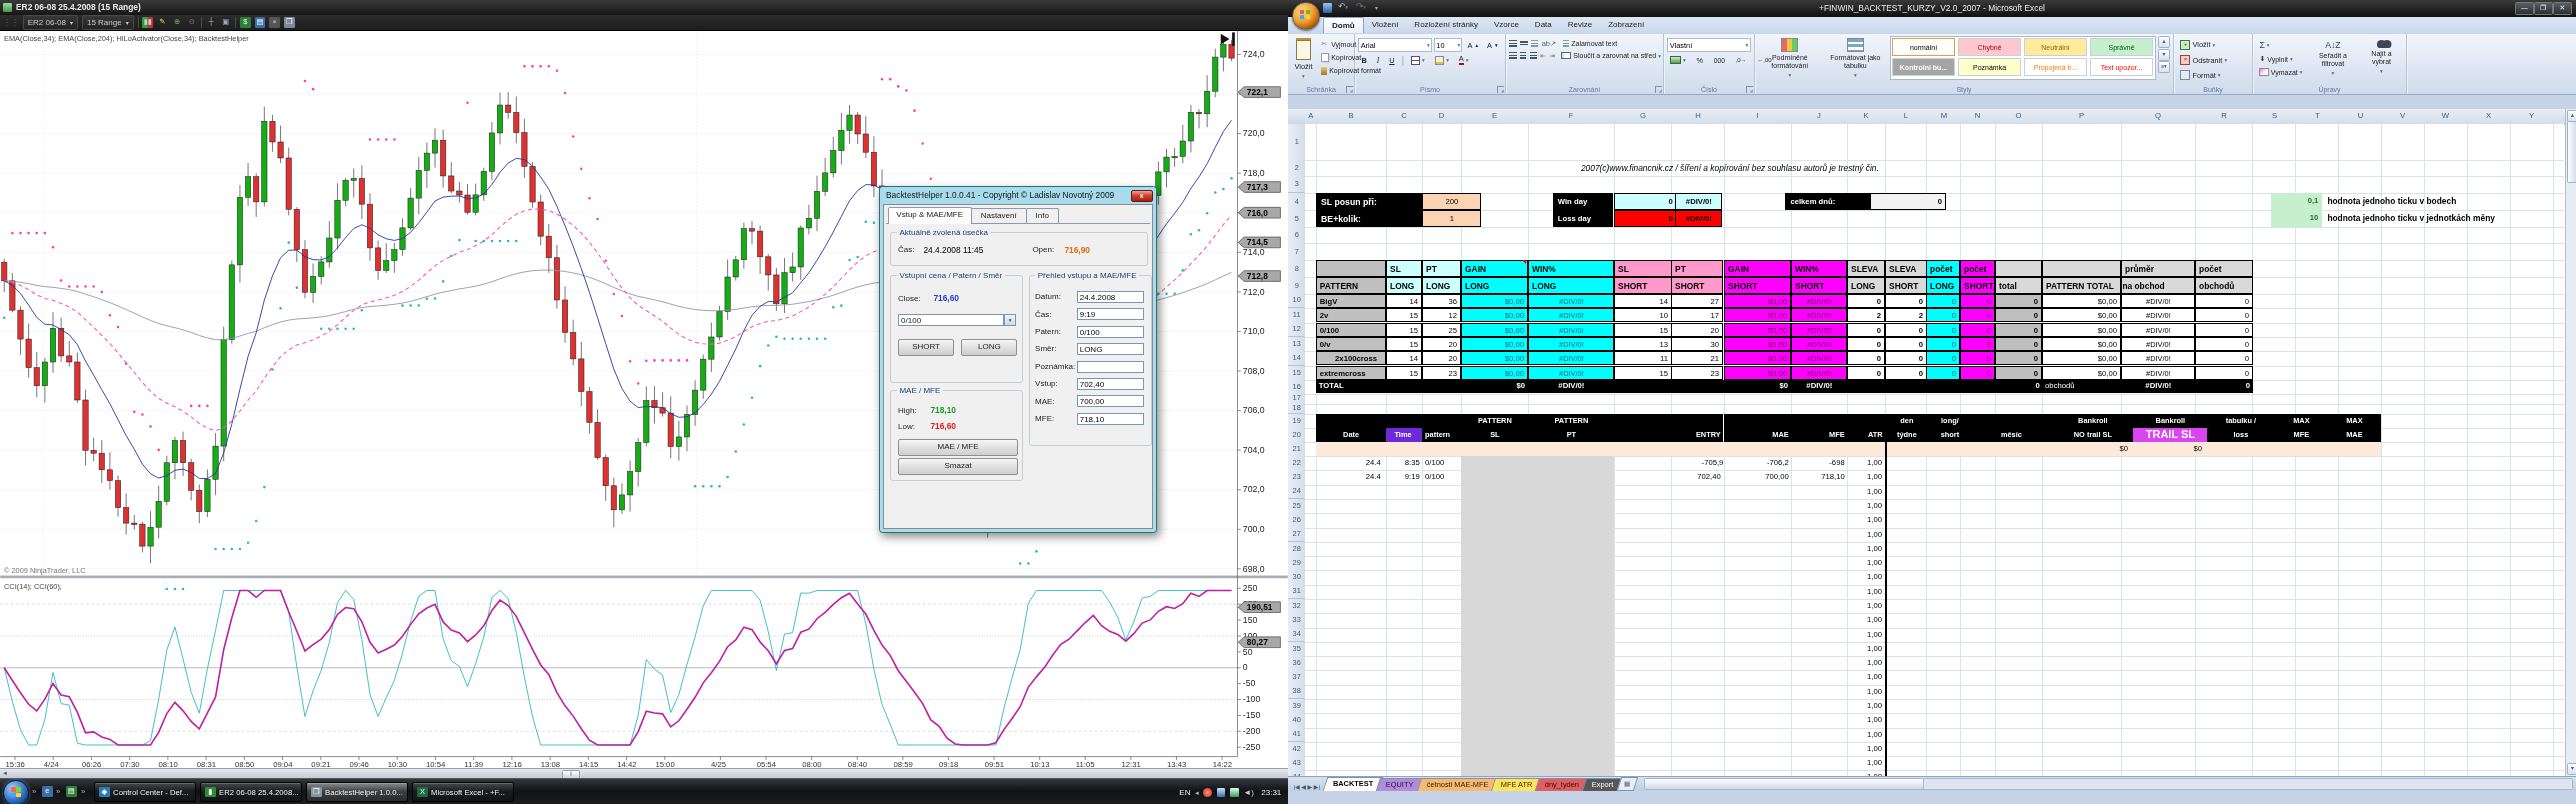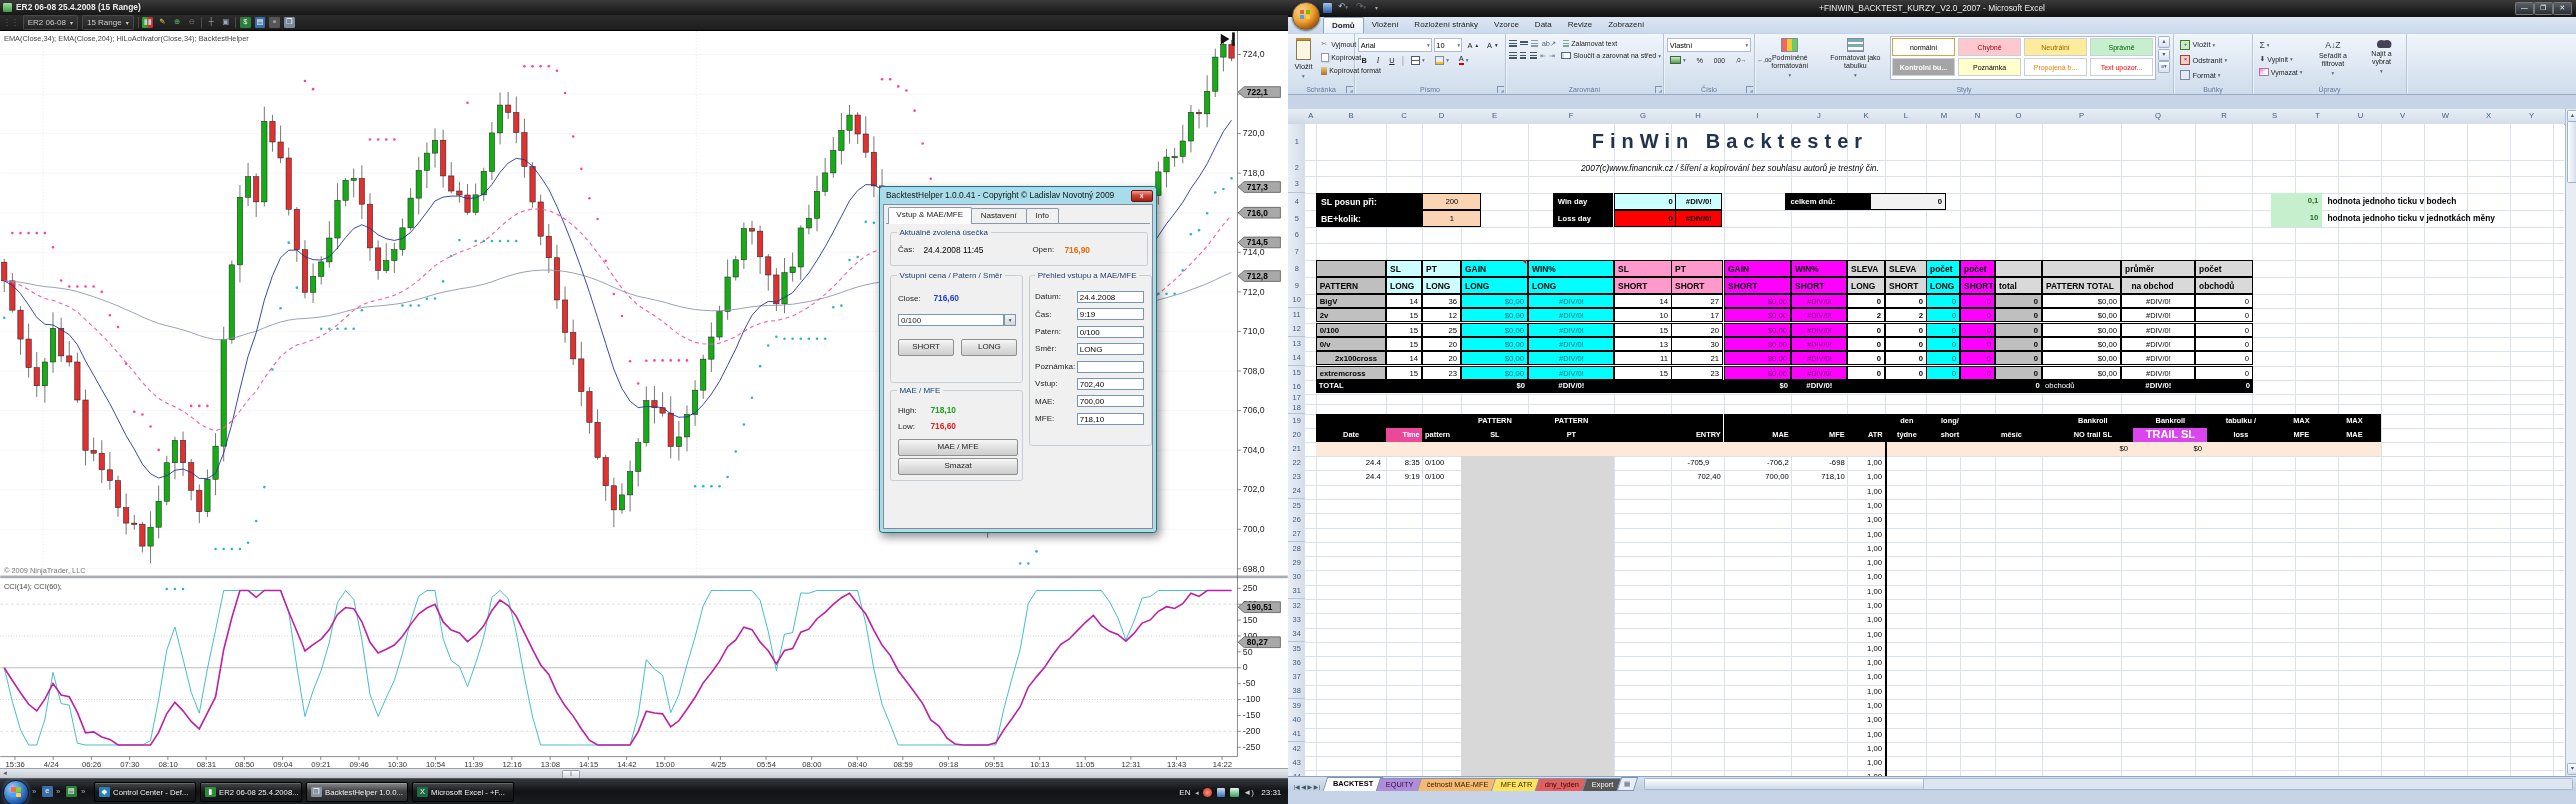--- a/index.html
+++ b/index.html
@@ -1215,21 +1215,20 @@
         <div style="position: absolute; left: 0px; top: 518px; width: 1259px; height: 0.7px; background: rgb(219, 226, 234);"></div>
         <div style="position: absolute; left: 0px; top: 532px; width: 1259px; height: 0.7px; background: rgb(219, 226, 234);"></div>
         <div style="position: absolute; left: 0px; top: 546px; width: 1259px; height: 0.7px; background: rgb(219, 226, 234);"></div>
         <div style="position: absolute; left: 0px; top: 561px; width: 1259px; height: 0.7px; background: rgb(219, 226, 234);"></div>
         <div style="position: absolute; left: 0px; top: 575px; width: 1259px; height: 0.7px; background: rgb(219, 226, 234);"></div>
         <div style="position: absolute; left: 0px; top: 589px; width: 1259px; height: 0.7px; background: rgb(219, 226, 234);"></div>
         <div style="position: absolute; left: 0px; top: 604px; width: 1259px; height: 0.7px; background: rgb(219, 226, 234);"></div>
         <div style="position: absolute; left: 0px; top: 618px; width: 1259px; height: 0.7px; background: rgb(219, 226, 234);"></div>
         <div style="position: absolute; left: 0px; top: 632px; width: 1259px; height: 0.7px; background: rgb(219, 226, 234);"></div>
         <div style="position: absolute; left: 0px; top: 646px; width: 1259px; height: 0.7px; background: rgb(219, 226, 234);"></div>
-        <div class="cell" style="left: 156px; top: 4px; width: 537px; height: 28px; line-height: 27.5px; font-size: 20px; font-weight: bold; color: rgb(31, 51, 80); letter-spacing: 6px; text-align: center;">FinWin Backtester</div>
         <div class="cell" style="left: 156px; top: 38px; width: 537px; height: 13.4px; line-height: 12.7px; font-style: italic; font-size: 8.4px; text-align: center;">2007(c)www.financnik.cz / šíření a kopírování bez souhlasu autorů je trestný čin.</div>
         <div class="cell" style="left: 10.7px; top: 69px; width: 106px; height: 17px; line-height: 16px; background: rgb(0, 0, 0); color: rgb(255, 255, 255); font-weight: bold; font-size: 8.7px; padding-left: 4px; border: 0.7px solid rgb(0, 0, 0);">SL posun při:</div>
         <div class="cell" style="left: 117px; top: 69px; width: 59px; height: 17px; line-height: 16px; background: rgb(251, 212, 180); text-align: center; border: 1.3px solid rgb(0, 0, 0);">200</div>
         <div class="cell" style="left: 10.7px; top: 86px; width: 106px; height: 17px; line-height: 16px; background: rgb(0, 0, 0); color: rgb(255, 255, 255); font-weight: bold; font-size: 8.7px; padding-left: 4px; border: 0.7px solid rgb(0, 0, 0);">BE+kolik:</div>
         <div class="cell" style="left: 117px; top: 86px; width: 59px; height: 17px; line-height: 16px; background: rgb(251, 212, 180); text-align: center; border: 1.3px solid rgb(0, 0, 0);">1</div>
         <div class="cell" style="left: 248px; top: 69px; width: 60px; height: 17px; line-height: 16px; background: rgb(0, 0, 0); color: rgb(255, 255, 255); font-weight: bold; padding-left: 3.4px; border: 0.7px solid rgb(0, 0, 0);">Win day</div>
         <div class="cell" style="left: 309px; top: 69px; width: 62px; height: 17px; line-height: 16px; background: rgb(204, 255, 255); text-align: right; padding-right: 2.7px; border: 0.7px solid rgb(0, 0, 0); font-weight: bold;">0</div>
         <div class="cell" style="left: 370px; top: 69px; width: 47px; height: 17px; line-height: 16px; background: rgb(204, 255, 255); text-align: center; border: 1.3px solid rgb(0, 0, 0); font-weight: bold;">#DIV/0!</div>
         <div class="cell" style="left: 248px; top: 86px; width: 60px; height: 17px; line-height: 16px; background: rgb(0, 0, 0); color: rgb(255, 255, 255); font-weight: bold; padding-left: 3.4px; border: 0.7px solid rgb(0, 0, 0);">Loss day</div>
         <div class="cell" style="left: 309px; top: 86px; width: 62px; height: 17px; line-height: 16px; background: rgb(255, 0, 0); text-align: right; padding-right: 2.7px; border: 0.7px solid rgb(0, 0, 0); font-weight: bold;">0</div>
@@ -1266,21 +1265,21 @@
         <div class="cell" style="left: 309px; top: 153px; width: 58px; height: 17px; line-height: 16px; background: rgb(255, 153, 204); font-weight: bold; font-size: 8.4px; padding-left: 2.7px; border: 0.7px solid rgb(0, 0, 0);">SHORT</div>
         <div class="cell" style="left: 366px; top: 153px; width: 52px; height: 17px; line-height: 16px; background: rgb(255, 153, 204); font-weight: bold; font-size: 8.4px; padding-left: 2.7px; border: 0.7px solid rgb(0, 0, 0);">SHORT</div>
         <div class="cell" style="left: 419px; top: 153px; width: 67px; height: 17px; line-height: 16px; background: rgb(255, 0, 255); font-weight: bold; font-size: 8.4px; padding-left: 2.7px; border: 0.7px solid rgb(0, 0, 0);">SHORT</div>
         <div class="cell" style="left: 486px; top: 153px; width: 56px; height: 17px; line-height: 16px; background: rgb(255, 0, 255); font-weight: bold; font-size: 8.4px; padding-left: 2.7px; border: 0.7px solid rgb(0, 0, 0);">SHORT</div>
         <div class="cell" style="left: 542px; top: 153px; width: 38px; height: 17px; line-height: 16px; background: rgb(217, 217, 217); font-weight: bold; font-size: 8.4px; padding-left: 2.7px; border: 0.7px solid rgb(0, 0, 0);">LONG</div>
         <div class="cell" style="left: 580px; top: 153px; width: 42px; height: 17px; line-height: 16px; background: rgb(217, 217, 217); font-weight: bold; font-size: 8.4px; padding-left: 2.7px; border: 0.7px solid rgb(0, 0, 0);">SHORT</div>
         <div class="cell" style="left: 621px; top: 153px; width: 34px; height: 17px; line-height: 16px; background: rgb(0, 255, 255); font-weight: bold; font-size: 8.4px; padding-left: 2.7px; border: 0.7px solid rgb(0, 0, 0);">LONG</div>
         <div class="cell" style="left: 655px; top: 153px; width: 35px; height: 17px; line-height: 16px; background: rgb(255, 0, 255); font-weight: bold; font-size: 8.4px; padding-left: 2.7px; border: 0.7px solid rgb(0, 0, 0);">SHORT</div>
         <div class="cell" style="left: 690px; top: 153px; width: 47px; height: 17px; line-height: 16px; background: rgb(217, 217, 217); font-weight: bold; font-size: 8.4px; padding-left: 2.7px; border: 0.7px solid rgb(0, 0, 0);">total</div>
         <div class="cell" style="left: 737px; top: 153px; width: 79px; height: 17px; line-height: 16px; background: rgb(217, 217, 217); font-weight: bold; font-size: 8.4px; padding-left: 2.7px; border: 0.7px solid rgb(0, 0, 0);">PATTERN TOTAL</div>
-        <div class="cell" style="left: 816px; top: 153px; width: 74px; height: 17px; line-height: 16px; background: rgb(217, 217, 217); font-weight: bold; font-size: 8.4px; padding-left: 9px; border: 0.7px solid rgb(0, 0, 0);">na obchod</div>
+        <div class="cell" style="left: 816px; top: 153px; width: 74px; height: 17px; line-height: 16px; background: rgb(217, 217, 217); font-weight: bold; font-size: 8.4px; padding-left: 0; border: 0.7px solid rgb(0, 0, 0);">na obchod</div>
         <div class="cell" style="left: 890px; top: 153px; width: 58px; height: 17px; line-height: 16px; background: rgb(217, 217, 217); font-weight: bold; font-size: 8.4px; padding-left: 2.7px; border: 0.7px solid rgb(0, 0, 0);">obchodů</div>
         <div class="cell" style="left: 10.7px; top: 170px; width: 70px; height: 14.4px; line-height: 13.8px; background: rgb(192, 192, 192); border: 0.7px solid rgb(0, 0, 0); font-weight: bold; padding-left: 2.7px;">BigV</div>
         <div class="cell" style="left: 81px; top: 170px; width: 36px; height: 14.4px; line-height: 13.8px; background: rgb(255, 255, 255); border: 0.7px solid rgb(0, 0, 0); text-align: right; padding-right: 3.4px;">14</div>
         <div class="cell" style="left: 117px; top: 170px; width: 39px; height: 14.4px; line-height: 13.8px; background: rgb(255, 255, 255); border: 0.7px solid rgb(0, 0, 0); text-align: right; padding-right: 3.4px;">36</div>
         <div class="cell" style="left: 156px; top: 170px; width: 67px; height: 14.4px; line-height: 13.8px; background: rgb(0, 255, 255); border: 0.7px solid rgb(0, 0, 0); text-align: right; padding-right: 3.4px; color: rgb(14, 106, 122);">$0,00</div>
         <div class="cell" style="left: 223px; top: 170px; width: 86px; height: 14.4px; line-height: 13.8px; background: rgb(0, 255, 255); border: 0.7px solid rgb(0, 0, 0); text-align: center; color: rgb(14, 106, 122); font-size: 7.4px;">#DIV/0!</div>
         <div class="cell" style="left: 309px; top: 170px; width: 58px; height: 14.4px; line-height: 13.8px; background: rgb(255, 255, 255); border: 0.7px solid rgb(0, 0, 0); text-align: right; padding-right: 3.4px;">14</div>
         <div class="cell" style="left: 366px; top: 170px; width: 52px; height: 14.4px; line-height: 13.8px; background: rgb(255, 255, 255); border: 0.7px solid rgb(0, 0, 0); text-align: right; padding-right: 3.4px;">27</div>
         <div class="cell" style="left: 419px; top: 170px; width: 67px; height: 14.4px; line-height: 13.8px; background: rgb(255, 0, 255); border: 0.7px solid rgb(0, 0, 0); text-align: right; padding-right: 3.4px; color: rgb(112, 8, 110);">$0,00</div>
         <div class="cell" style="left: 486px; top: 170px; width: 56px; height: 14.4px; line-height: 13.8px; background: rgb(255, 0, 255); border: 0.7px solid rgb(0, 0, 0); text-align: center; color: rgb(112, 8, 110); font-size: 7.4px;">#DIV/0!</div>
@@ -1383,21 +1382,21 @@
         <div class="cell" style="left: 223px; top: 256px; width: 86px; height: 13.4px; line-height: 12.7px; background: rgb(0, 0, 0); color: rgb(255, 255, 255); font-weight: bold; text-align: center;">#DIV/0!</div>
         <div class="cell" style="left: 419px; top: 256px; width: 67px; height: 13.4px; line-height: 12.7px; background: rgb(0, 0, 0); color: rgb(255, 255, 255); font-weight: bold; text-align: right; padding-right: 3.4px;">$0</div>
         <div class="cell" style="left: 486px; top: 256px; width: 56px; height: 13.4px; line-height: 12.7px; background: rgb(0, 0, 0); color: rgb(255, 255, 255); font-weight: bold; text-align: center;">#DIV/0!</div>
         <div class="cell" style="left: 690px; top: 256px; width: 47px; height: 13.4px; line-height: 12.7px; background: rgb(0, 0, 0); color: rgb(255, 255, 255); font-weight: bold; text-align: right; padding-right: 2.7px;">0</div>
         <div class="cell" style="left: 737px; top: 256px; width: 79px; height: 13.4px; line-height: 12.7px; background: rgb(0, 0, 0); color: rgb(255, 255, 255); padding-left: 2.7px;">obchodů</div>
         <div class="cell" style="left: 816px; top: 256px; width: 74px; height: 13.4px; line-height: 12.7px; background: rgb(0, 0, 0); color: rgb(255, 255, 255); font-weight: bold; text-align: center;">#DIV/0!</div>
         <div class="cell" style="left: 890px; top: 256px; width: 58px; height: 13.4px; line-height: 12.7px; background: rgb(0, 0, 0); color: rgb(255, 255, 255); font-weight: bold; text-align: right; padding-right: 3.4px;">0</div>
         <div class="cell" style="left: 10.7px; top: 290px; width: 70px; height: 14px; line-height: 13.4px; background: rgb(0, 0, 0); color: rgb(255, 255, 255); font-size: 7.4px; font-weight: bold; text-align: center;"></div>
         <div class="cell" style="left: 10.7px; top: 304px; width: 70px; height: 14px; line-height: 13.4px; background: rgb(0, 0, 0); color: rgb(255, 255, 255); font-size: 7.4px; font-weight: bold; text-align: center;">Date</div>
         <div class="cell" style="left: 81px; top: 290px; width: 36px; height: 14px; line-height: 13.4px; background: rgb(0, 0, 0); color: rgb(255, 255, 255); font-size: 7.4px; font-weight: bold; text-align: right; padding-right: 2.7px;"></div>
-        <div class="cell" style="left: 81px; top: 304px; width: 36px; height: 14px; line-height: 13.4px; background: #ec4899; color: rgb(255, 255, 255); font-size: 7.4px; font-weight: bold; text-align: right; padding-right: 2.7px;">Time</div>
+        <div class="cell" style="left: 81px; top: 304px; width: 36px; height: 14px; line-height: 13.4px; background: #6d28d9; color: rgb(255, 255, 255); font-size: 7.4px; font-weight: bold; text-align: center; padding-right: 2.7px;">Time</div>
         <div class="cell" style="left: 117px; top: 290px; width: 39px; height: 14px; line-height: 13.4px; background: rgb(0, 0, 0); color: rgb(255, 255, 255); font-size: 7.4px; font-weight: bold; text-align: left; padding-left: 2.7px;"></div>
         <div class="cell" style="left: 117px; top: 304px; width: 39px; height: 14px; line-height: 13.4px; background: rgb(0, 0, 0); color: rgb(255, 255, 255); font-size: 7.4px; font-weight: bold; text-align: left; padding-left: 2.7px;">pattern</div>
         <div class="cell" style="left: 156px; top: 290px; width: 67px; height: 14px; line-height: 13.4px; background: rgb(0, 0, 0); color: rgb(255, 255, 255); font-size: 7.4px; font-weight: bold; text-align: center;">PATTERN</div>
         <div class="cell" style="left: 156px; top: 304px; width: 67px; height: 14px; line-height: 13.4px; background: rgb(0, 0, 0); color: rgb(255, 255, 255); font-size: 7.4px; font-weight: bold; text-align: center;">SL</div>
         <div class="cell" style="left: 223px; top: 290px; width: 86px; height: 14px; line-height: 13.4px; background: rgb(0, 0, 0); color: rgb(255, 255, 255); font-size: 7.4px; font-weight: bold; text-align: center;">PATTERN</div>
         <div class="cell" style="left: 223px; top: 304px; width: 86px; height: 14px; line-height: 13.4px; background: rgb(0, 0, 0); color: rgb(255, 255, 255); font-size: 7.4px; font-weight: bold; text-align: center;">PT</div>
         <div class="cell" style="left: 309px; top: 290px; width: 58px; height: 14px; line-height: 13.4px; background: rgb(0, 0, 0); color: rgb(255, 255, 255); font-size: 7.4px; font-weight: bold;"></div>
         <div class="cell" style="left: 309px; top: 304px; width: 58px; height: 14px; line-height: 13.4px; background: rgb(0, 0, 0); color: rgb(255, 255, 255); font-size: 7.4px; font-weight: bold;"></div>
         <div class="cell" style="left: 366px; top: 290px; width: 52px; height: 14px; line-height: 13.4px; background: rgb(0, 0, 0); color: rgb(255, 255, 255); font-size: 7.4px; font-weight: bold; text-align: right; padding-right: 2.7px;"></div>
         <div class="cell" style="left: 366px; top: 304px; width: 52px; height: 14px; line-height: 13.4px; background: rgb(0, 0, 0); color: rgb(255, 255, 255); font-size: 7.4px; font-weight: bold; text-align: right; padding-right: 2.7px;">ENTRY</div>
@@ -1447,21 +1446,21 @@
         <div class="cell" style="left: 542px; top: 561px; width: 38px; height: 14.3px; line-height: 13.6px; text-align: right; padding-right: 3.4px;">1,00</div>
         <div class="cell" style="left: 542px; top: 575px; width: 38px; height: 14.3px; line-height: 13.6px; text-align: right; padding-right: 3.4px;">1,00</div>
         <div class="cell" style="left: 542px; top: 589px; width: 38px; height: 14.3px; line-height: 13.6px; text-align: right; padding-right: 3.4px;">1,00</div>
         <div class="cell" style="left: 542px; top: 604px; width: 38px; height: 14.3px; line-height: 13.6px; text-align: right; padding-right: 3.4px;">1,00</div>
         <div class="cell" style="left: 542px; top: 618px; width: 38px; height: 14.3px; line-height: 13.6px; text-align: right; padding-right: 3.4px;">1,00</div>
         <div class="cell" style="left: 542px; top: 632px; width: 38px; height: 14.3px; line-height: 13.6px; text-align: right; padding-right: 3.4px;">1,00</div>
         <div class="cell" style="left: 542px; top: 646px; width: 38px; height: 14.3px; line-height: 13.6px; text-align: right; padding-right: 3.4px;">1,00</div>
         <div class="cell" style="left: 10.7px; top: 332px; width: 70px; height: 14.3px; line-height: 13.6px; text-align: right; padding-right: 5.4px;">24.4</div>
         <div class="cell" style="left: 81px; top: 332px; width: 36px; height: 14.3px; line-height: 13.6px; text-align: right; padding-right: 2.7px;">8:35</div>
         <div class="cell" style="left: 117px; top: 332px; width: 39px; height: 14.3px; line-height: 13.6px; padding-left: 2.7px;">0/100</div>
-        <div class="cell" style="left: 366px; top: 332px; width: 52px; height: 14.3px; line-height: 13.6px; text-align: right; padding-right: 14px;">-705,9</div>
+        <div class="cell" style="left: 366px; top: 332px; width: 52px; height: 14.3px; line-height: 13.6px; text-align: right; padding-right: 0;">-705,9</div>
         <div class="cell" style="left: 419px; top: 332px; width: 67px; height: 14.3px; line-height: 13.6px; text-align: right; padding-right: 2.7px;">-706,2</div>
         <div class="cell" style="left: 486px; top: 332px; width: 56px; height: 14.3px; line-height: 13.6px; text-align: right; padding-right: 2.7px;">-698</div>
         <div class="cell" style="left: 10.7px; top: 346px; width: 70px; height: 14.3px; line-height: 13.6px; text-align: right; padding-right: 5.4px;">24.4</div>
         <div class="cell" style="left: 81px; top: 346px; width: 36px; height: 14.3px; line-height: 13.6px; text-align: right; padding-right: 2.7px;">9:19</div>
         <div class="cell" style="left: 117px; top: 346px; width: 39px; height: 14.3px; line-height: 13.6px; padding-left: 2.7px;">0/100</div>
         <div class="cell" style="left: 366px; top: 346px; width: 52px; height: 14.3px; line-height: 13.6px; text-align: right; padding-right: 2.7px;">702,40</div>
         <div class="cell" style="left: 419px; top: 346px; width: 67px; height: 14.3px; line-height: 13.6px; text-align: right; padding-right: 2.7px;">700,00</div>
         <div class="cell" style="left: 486px; top: 346px; width: 56px; height: 14.3px; line-height: 13.6px; text-align: right; padding-right: 2.7px;">718,10</div>
       </div>
   </div>

